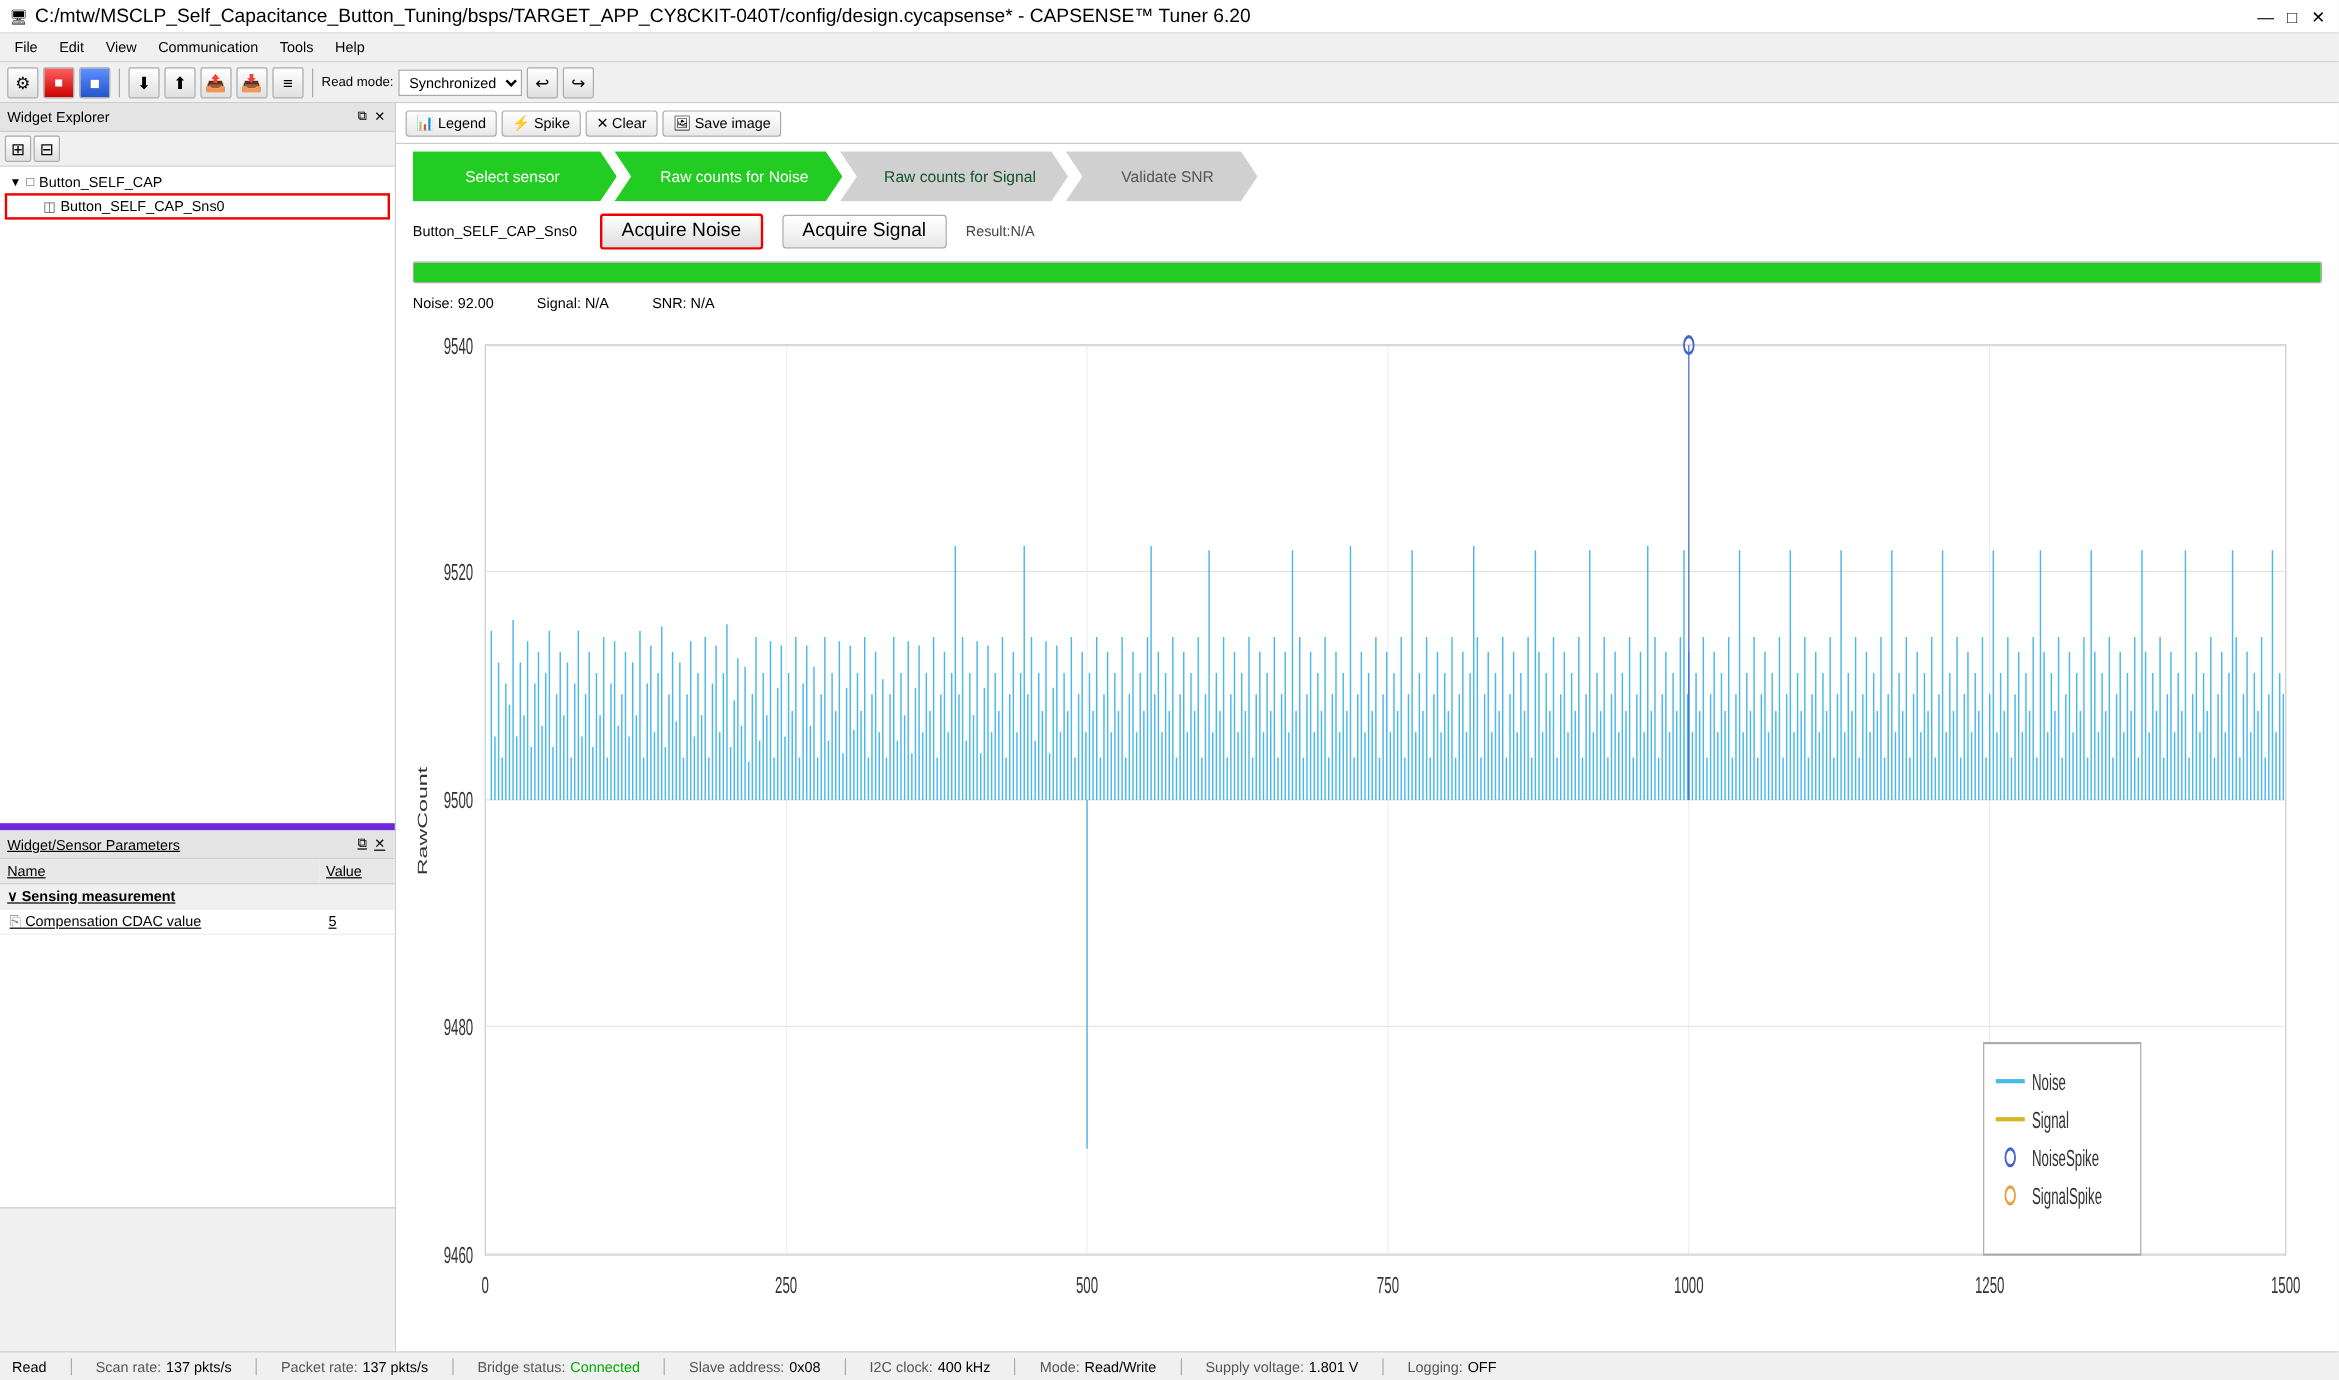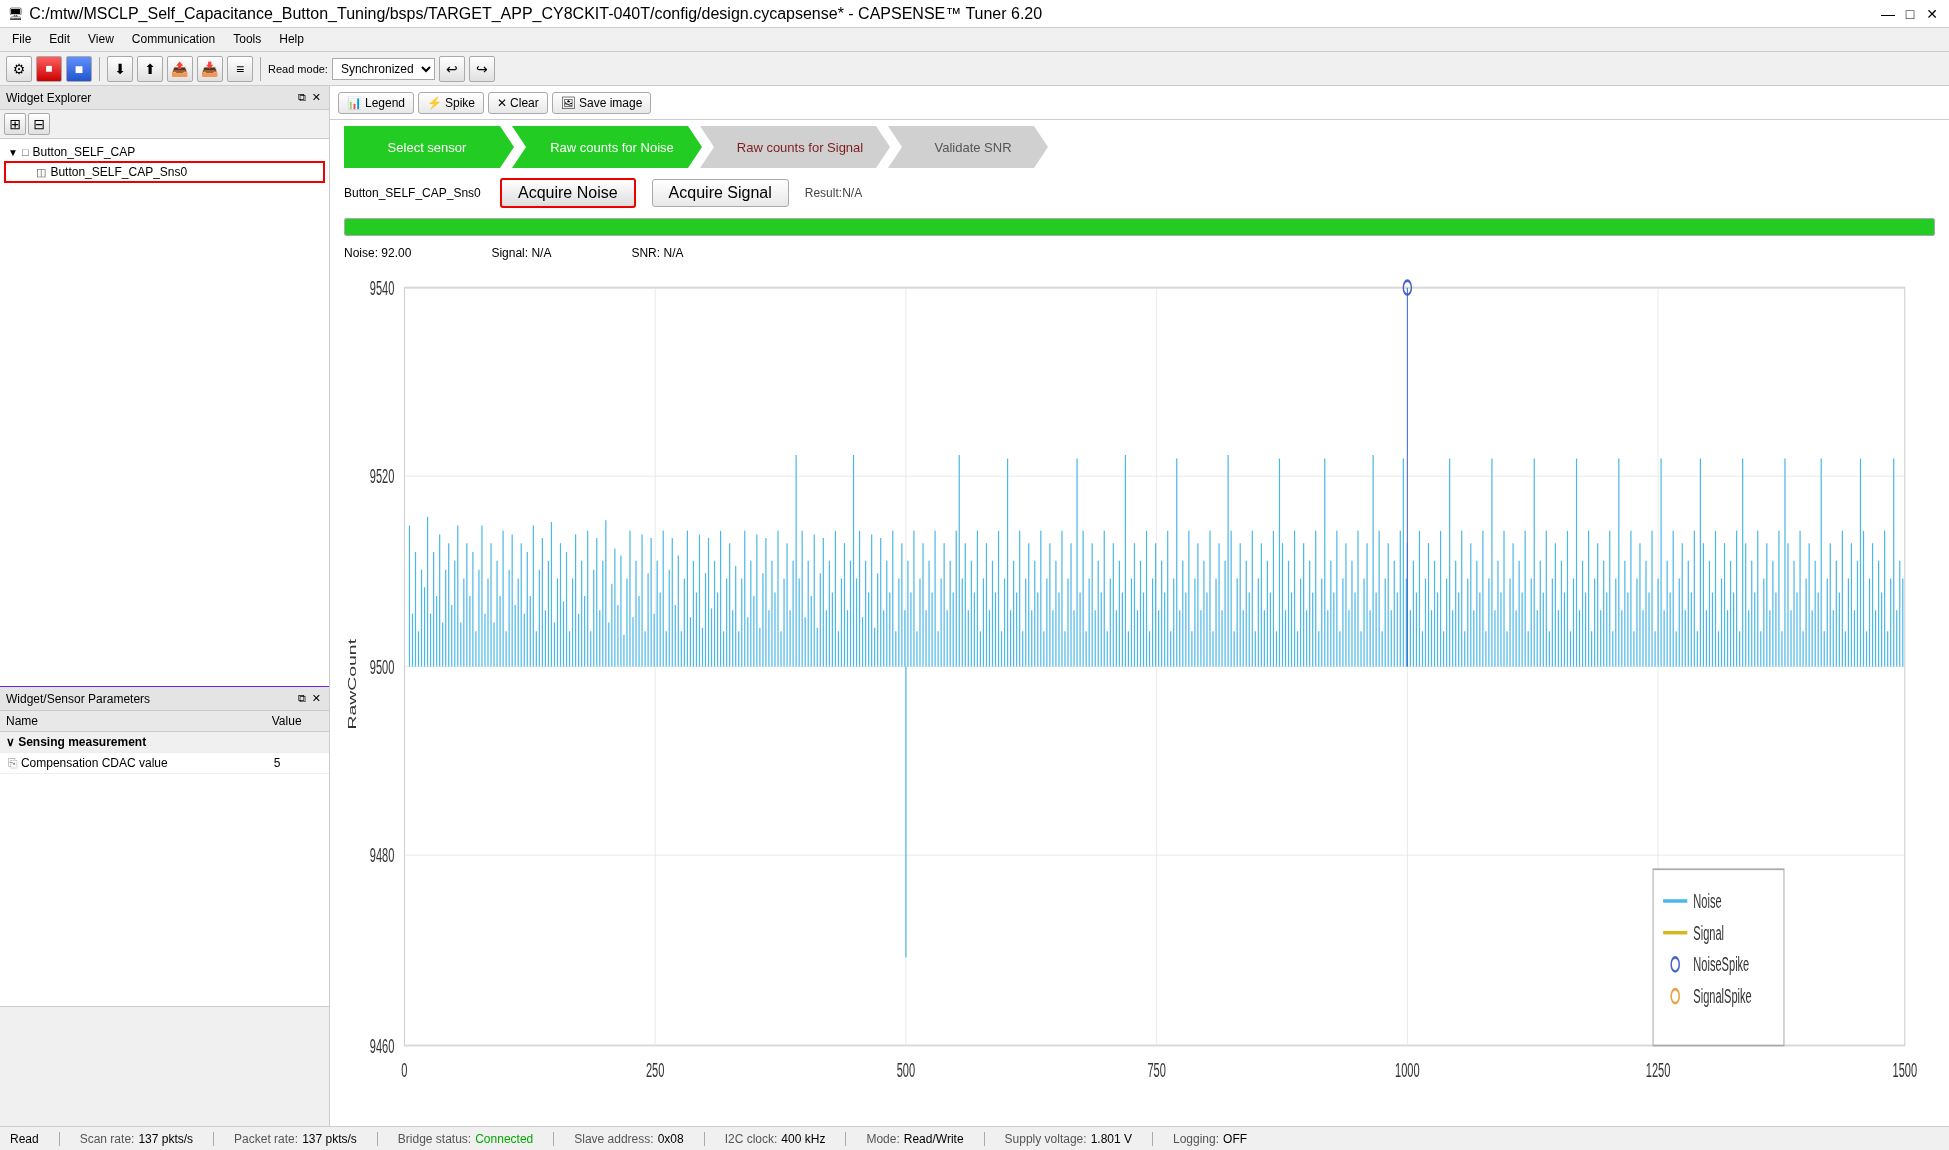--- a/index.html
+++ b/index.html
@@ -100,25 +100,26 @@
       cursor: pointer;
       font-size: 12px;
     }
     .tree-item.selected { background: #fff; border: 2px solid #e00; }
     .tree-arrow { margin-right: 4px; font-size: 10px; }
     .tree-icon { margin-right: 4px; font-size: 11px; color: #555; }
     .tree-child { padding-left: 30px; }
     
     
     .params-panel {
-      border-top: 1px solid #6d28d9;
+      border-top: 6px solid #6d28d9;
       height: 320px;
       background: #fff;
       display: flex;
       flex-direction: column;
+      text-decoration: underline;
     }
     .params-content { overflow-y: auto; flex: 1; }
     .params-table { width: 100%; border-collapse: collapse; font-size: 12px; }
     .params-table th {
       background: #e8e8e8;
       border-bottom: 1px solid #ccc;
       padding: 3px 6px;
       text-align: left;
       font-weight: normal;
     }
@@ -269,21 +270,21 @@
       height: 100%;
       background: #22cc22;
       width: 100%;
     }
     
     
     .metrics-row {
       display: flex;
       align-items: center;
       padding: 4px 14px;
-      gap: 80px;
+      gap: 36px;
       font-size: 12px;
     }
     
     
     .chart-container {
       flex: 1;
       padding: 6px 14px 10px 14px;
       position: relative;
     }
     .chart-svg { width: 100%; height: 100%; }
@@ -435,21 +436,21 @@
       </button>
     </div>
 
     <div class="snr-steps">
       <div class="snr-step completed" style="margin-right:-2px; z-index:4; background:#22cc22; color:#fff; min-width:170px;">
         <span>Select sensor</span>
       </div>
       <div class="snr-step active" style="margin-right:-2px; z-index:3; background:#22cc22; color:#fff; min-width:190px;">
         <span>Raw counts for Noise</span>
       </div>
-      <div class="snr-step inactive" style="margin-right:-2px; z-index:2; background:#d0d0d0; color:#7f1d1d; min-width:190px;text-align:center;">
+      <div class="snr-step inactive" style="margin-right:-2px; z-index:2; background:#d0d0d0; color:#14532d; min-width:190px;text-align:center;">
         <span>Raw counts for Signal</span>
       </div>
       <div class="snr-step inactive" style="z-index:1; background:#d0d0d0; color:#555; min-width:160px;">
         <span>Validate SNR</span>
       </div>
     </div>
 
     <div class="sensor-row">
       <span class="sensor-name">Button_SELF_CAP_Sns0</span>
       <button class="acquire-btn active-btn">

